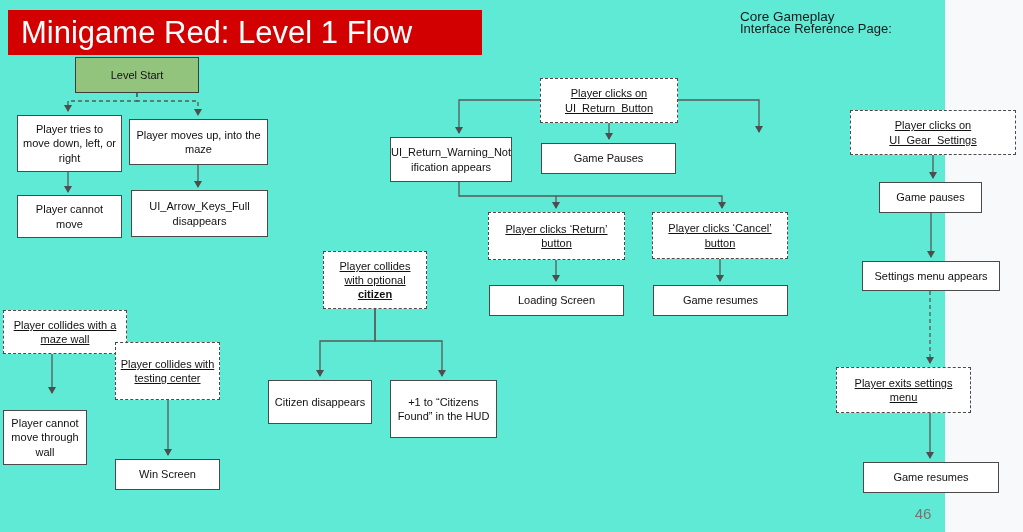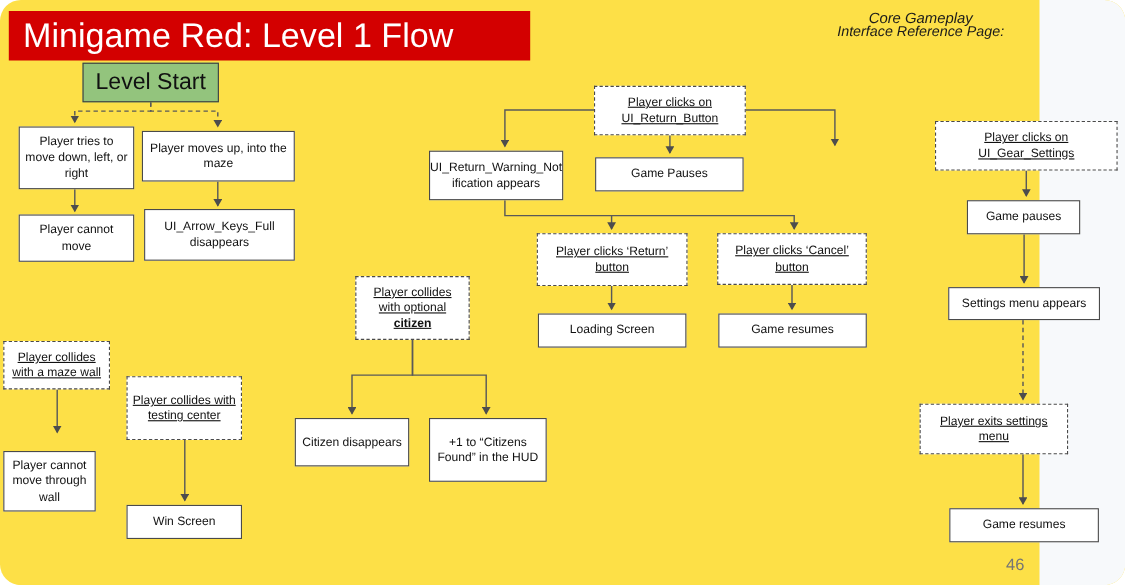--- a/index.html
+++ b/index.html
@@ -1,60 +1,59 @@
 <!DOCTYPE html>
 <html><head>
 <meta charset="utf-8">
 <style>
   html,body{margin:0;padding:0;}
   body{font-family:"Liberation Sans", sans-serif;}
   .slide{
     position:relative;
     width:1023px;height:532px;
-    background:#fde047;
+    background:#5eead4;
     overflow:hidden;
-    border-radius:19px;
   }
   .right-strip{
     position:absolute;left:945px;top:0;width:78px;height:532px;
     background:#f7f9fb;z-index:0;
   }
   .connectors{
     position:absolute;left:0;top:0;width:1023px;height:532px;
     z-index:1;pointer-events:none;
   }
   .title-banner{
     position:absolute;left:8px;top:10px;width:474px;height:45px;
     background:#d30000;z-index:2;
     display:flex;align-items:center;
   }
   .title-banner span{
     color:#ffffff;font-size:31px;padding-left:13px;white-space:nowrap;
   }
   .corner{
-    position:absolute;left:718px;top:9px;width:238px;text-align:center;z-index:2;
-    color:#1a1a1a;font-style:italic;
+    position:absolute;left:740px;top:9px;width:238px;text-align:left;z-index:2;
+    color:#1a1a1a;
   }
   .corner .l1{font-size:13.5px;line-height:15px;}
   .corner .l2{font-size:13px;line-height:10px;}
   .node{
     position:absolute;z-index:2;
     background:#ffffff;
     border:1.5px solid #4a4a4a;
     box-sizing:border-box;
     display:flex;align-items:center;justify-content:center;
     text-align:center;
     font-size:11px;line-height:1.28;color:#111111;
     padding:2px 3px;
   }
   .node.dashed{border-style:dashed;text-decoration:underline;}
   .node.start{
     background:#93c47d;
     border:1.5px solid #3d3d3d;
-    font-size:21px;
+    font-size:11px;
   }
   .node .bold-line{display:block;font-weight:bold;}
   .node.tight{padding:2px 6px;justify-content:flex-end;}
   .page-num{
     position:absolute;left:905px;top:505px;width:36px;text-align:center;
     font-size:15px;color:#757575;z-index:2;
   }
 </style>
 </head>
 <body>
@@ -110,21 +109,21 @@
   <div class="node" style="left:129px;top:119px;width:139px;height:46px">
     <span>Player moves up, into the maze</span>
   </div>
   <div class="node" style="left:17px;top:195px;width:105px;height:43px">
     <span>Player cannot move</span>
   </div>
   <div class="node" style="left:131px;top:190px;width:137px;height:47px">
     <span>UI_Arrow_Keys_Full disappears</span>
   </div>
 
-  <div class="node dashed" style="left:3px;top:310px;width:97px;height:44px">
+  <div class="node dashed" style="left:3px;top:310px;width:124px;height:44px">
     <span>Player collides with a maze wall</span>
   </div>
   <div class="node dashed" style="left:115px;top:342px;width:105px;height:58px">
     <span>Player collides with testing center</span>
   </div>
   <div class="node" style="left:3px;top:410px;width:84px;height:55px">
     <span>Player cannot move through wall</span>
   </div>
   <div class="node" style="left:115px;top:459px;width:105px;height:31px">
     <span>Win Screen</span>

